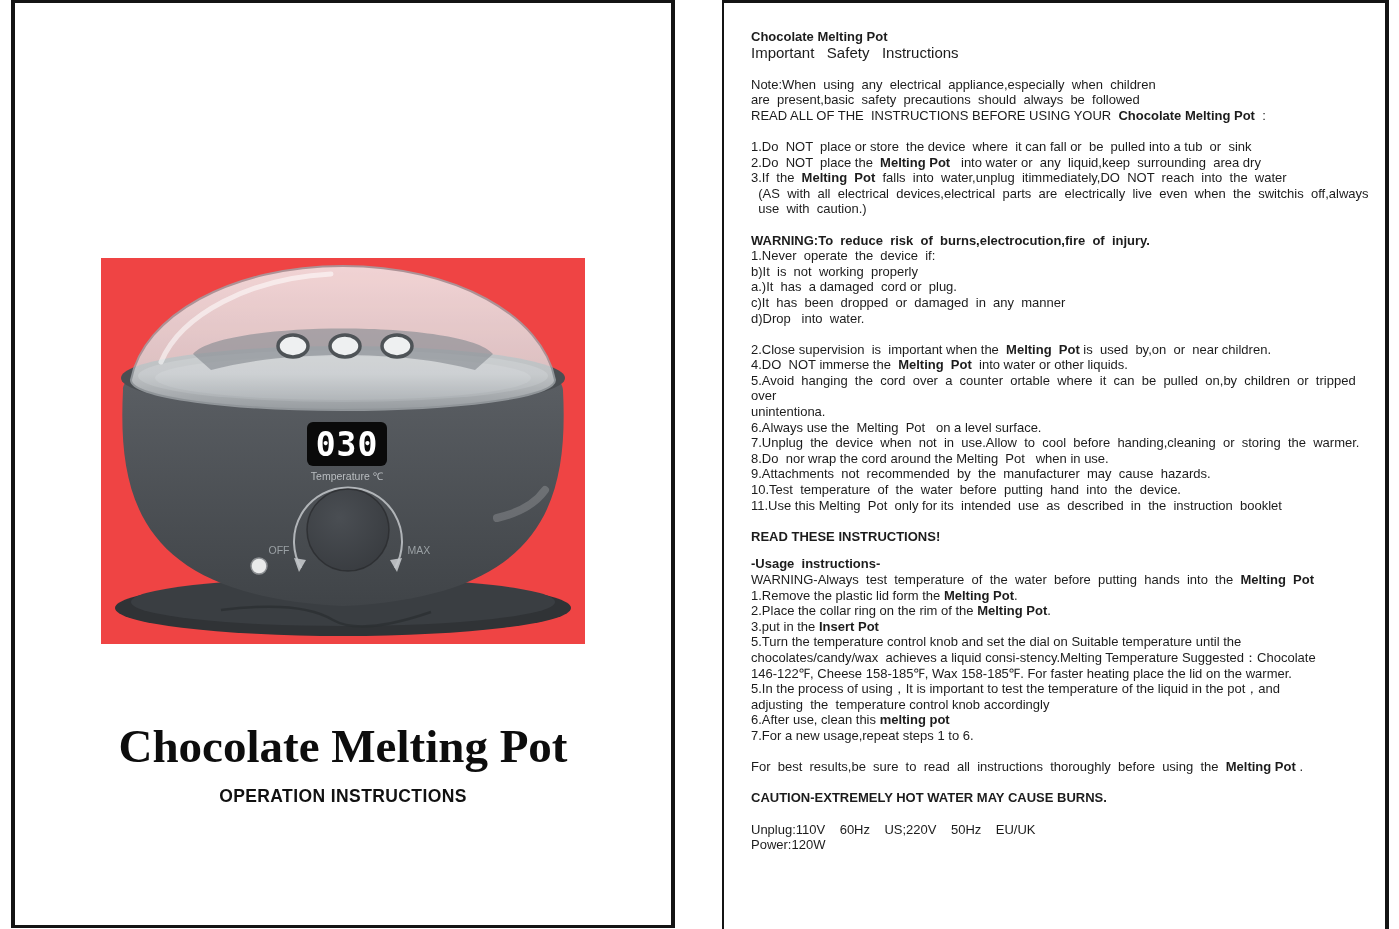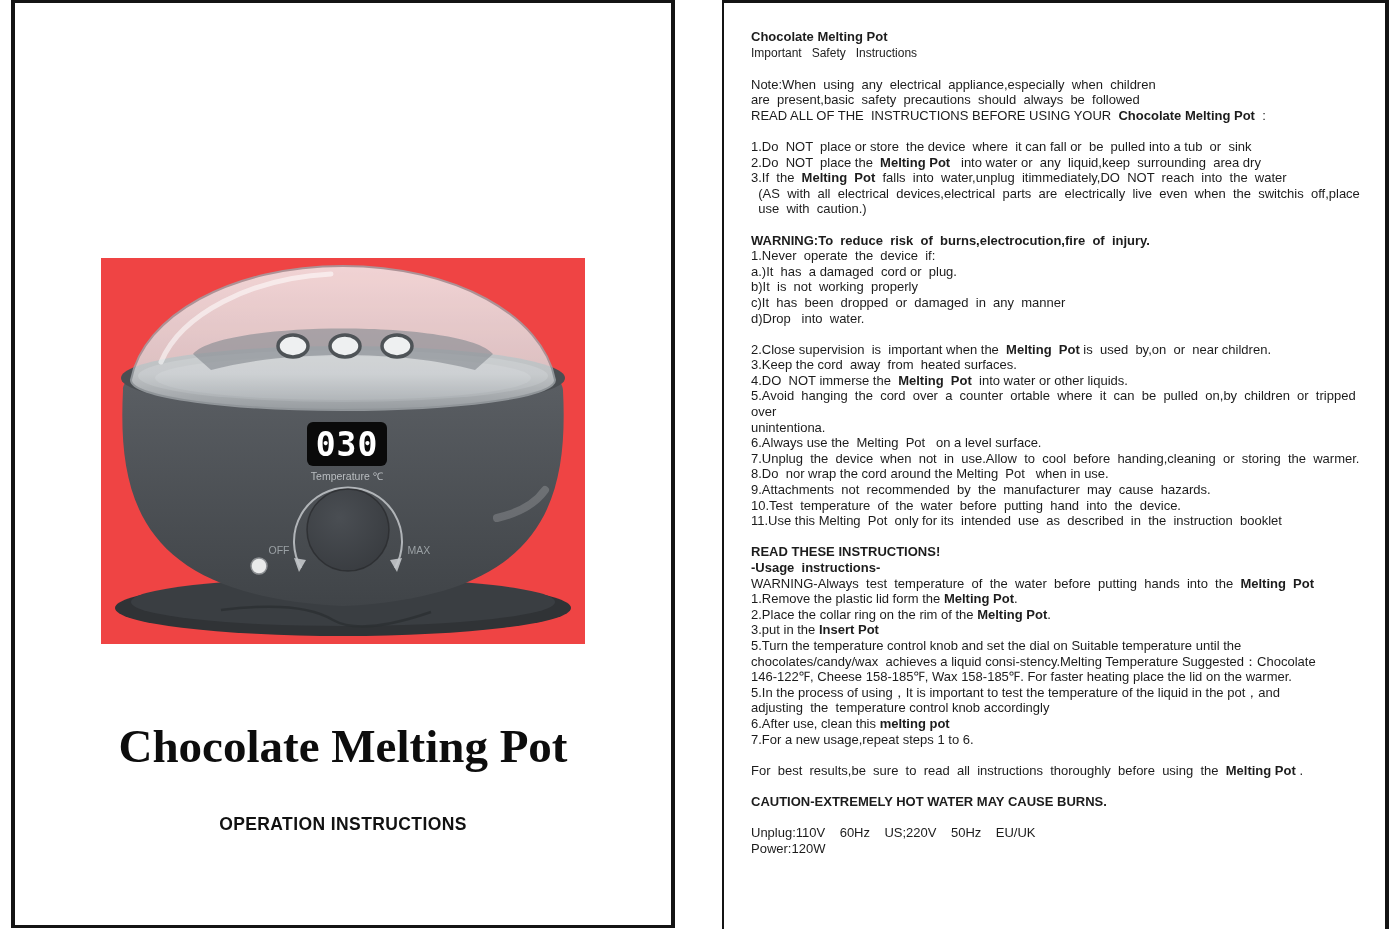--- a/index.html
+++ b/index.html
@@ -25,38 +25,38 @@
     background:#ef4444;
   }
   .big-title{
     position:absolute;left:0;top:716px;width:100%;text-align:center;
     font-family:"Liberation Serif",serif;font-weight:bold;font-size:47px;
     color:#0d0d0d;letter-spacing:0px;
   }
   .sub-title{
     position:absolute;left:0;top:783px;width:100%;text-align:center;
     font-family:"Liberation Sans",sans-serif;font-weight:bold;font-size:17.5px;
-    color:#111;letter-spacing:.4px;margin-top:28px;
+    color:#111;letter-spacing:.4px;
   }
   
   .rp-content{
     position:absolute;left:27px;top:26px;width:625px;
     color:#1c1c1c;
   }
   .rp-title{
     font-size:13px;font-weight:bold;line-height:16px;white-space:pre-wrap;
   }
   .rp-subtitle{
-    font-size:12px;line-height:16px;white-space:pre-wrap;
+    font-size:15px;line-height:16px;white-space:pre-wrap;
   }
   .line{
     font-size:13px;line-height:15.6px;white-space:pre-wrap;
     font-weight:normal;
   }
-  .line.bold{font-weight:bold;}
+  .line.bold{font-weight:bold;margin-top:12px;}
   .line.gap{margin-top:15.6px;}
   .line b{font-weight:bold;}
 </style>
 </head>
 <body>
 
 <div id="left-page" class="page">
 
   <div class="photo-box">
     <svg width="484" height="386" viewBox="0 0 484 386">
@@ -126,30 +126,29 @@
   <div class="rp-content">
     <div class="rp-title">Chocolate Melting Pot</div>
     <div class="rp-subtitle">Important   Safety   Instructions</div>
     <div id="lines-host">
         <div class="line gap">Note:When  using  any  electrical  appliance,especially  when  children</div>
         <div class="line">are  present,basic  safety  precautions  should  always  be  followed</div>
         <div class="line">READ ALL OF THE  INSTRUCTIONS BEFORE USING YOUR  <b>Chocolate Melting Pot</b>  :</div>
         <div class="line gap">1.Do  NOT  place or store  the device  where  it can fall or  be  pulled into a tub  or  sink</div>
         <div class="line">2.Do  NOT  place the  <b>Melting Pot</b>   into water or  any  liquid,keep  surrounding  area dry</div>
         <div class="line">3.If  the  <b>Melting  Pot</b>  falls  into  water,unplug  itimmediately,DO  NOT  reach  into  the  water</div>
-        <div class="line">  (AS  with  all  electrical  devices,electrical  parts  are  electrically  live  even  when  the  switchis  off,place</div>
+        <div class="line">  (AS  with  all  electrical  devices,electrical  parts  are  electrically  live  even  when  the  switchis  off,always</div>
         <div class="line">  use  with  caution.)</div>
         <div class="line bold gap">WARNING:To  reduce  risk  of  burns,electrocution,fire  of  injury.</div>
         <div class="line">1.Never  operate  the  device  if:</div>
+        <div class="line">b)It  is  not  working  properly</div>
         <div class="line">a.)It  has  a damaged  cord or  plug.</div>
-        <div class="line">b)It  is  not  working  properly</div>
         <div class="line">c)It  has  been  dropped  or  damaged  in  any  manner</div>
         <div class="line">d)Drop   into  water.</div>
         <div class="line gap">2.Close supervision  is  important when the  <b>Melting  Pot</b> is  used  by,on  or  near children.</div>
-        <div class="line">3.Keep the cord  away  from  heated surfaces.</div>
         <div class="line">4.DO  NOT immerse the  <b>Melting  Pot</b>  into water or other liquids.</div>
         <div class="line">5.Avoid  hanging  the  cord  over  a  counter  ortable  where  it  can  be  pulled  on,by  children  or  tripped  over</div>
         <div class="line">unintentiona.</div>
         <div class="line">6.Always use the  Melting  Pot   on a level surface.</div>
         <div class="line">7.Unplug  the  device  when  not  in  use.Allow  to  cool  before  handing,cleaning  or  storing  the  warmer.</div>
         <div class="line">8.Do  nor wrap the cord around the Melting  Pot   when in use.</div>
         <div class="line">9.Attachments  not  recommended  by  the  manufacturer  may  cause  hazards.</div>
         <div class="line">10.Test  temperature  of  the  water  before  putting  hand  into  the  device.</div>
         <div class="line">11.Use this Melting  Pot  only for its  intended  use  as  described  in  the  instruction  booklet</div>
         <div class="line bold gap">READ THESE INSTRUCTIONS!</div>

